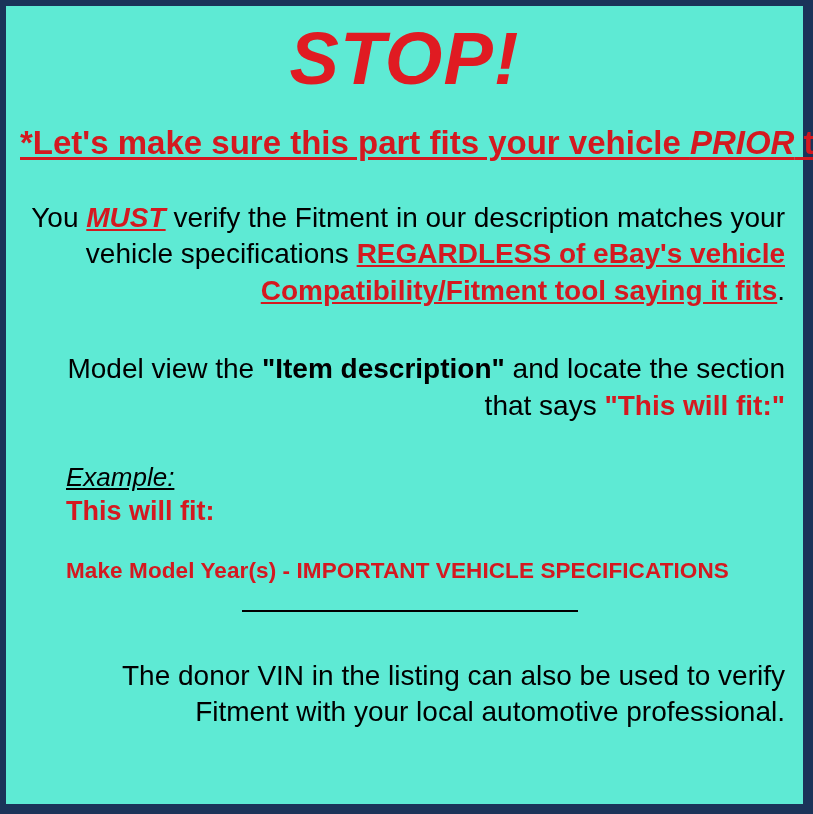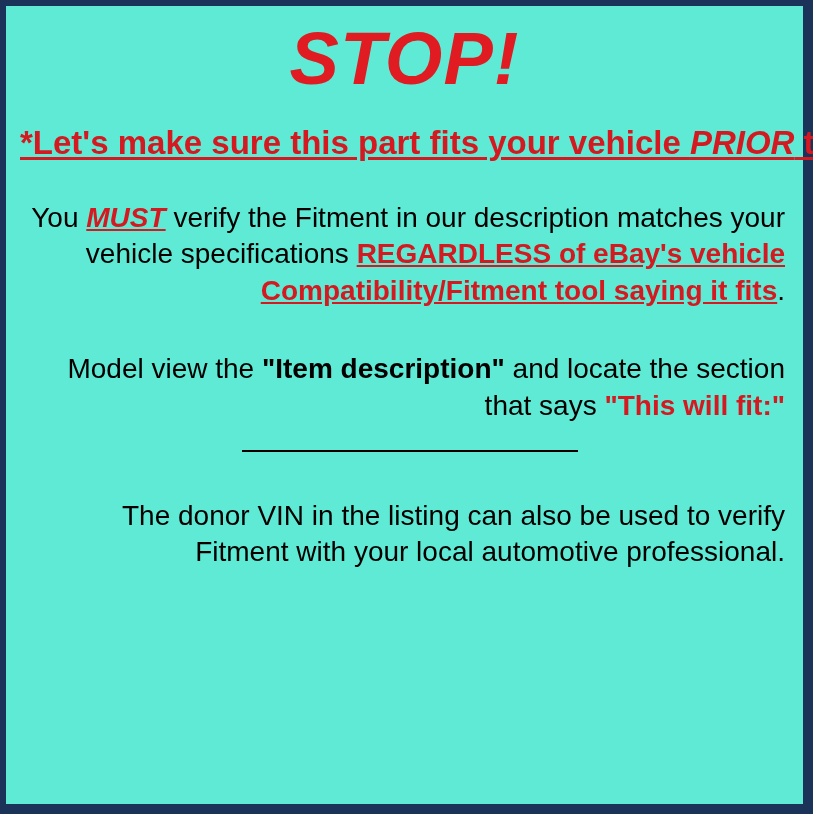--- a/index.html
+++ b/index.html
@@ -129,20 +129,25 @@
   </div>
 
   <p class="para para-must">
     <span>You </span><span class="red b i u">MUST</span><span> verify the Fitment in our description matches your vehicle specifications </span><span class="red b u">REGARDLESS of eBay's vehicle Compatibility/Fitment tool saying it fits</span><span class="blk">.</span>
   </p>
 
   <p class="para para-view">
     <span>Model view the </span><span class="b blk">"Item description"</span><span> and locate the section that says </span><span class="b red">"This will fit:"</span>
   </p>
 
+  <div class="example-block">
+    <span class="example-label">Example:</span>
+    <span class="example-fit">This will fit:</span>
+    <span class="example-spec">Make Model Year(s) - IMPORTANT VEHICLE SPECIFICATIONS</span>
+  </div>
 
   <div class="divider-wrap">
     <div class="divider"></div>
   </div>
 
 
   <p class="para para-vin">The donor VIN in the listing can also be used to verify Fitment with your local automotive professional.</p>
 
 </div>
 

